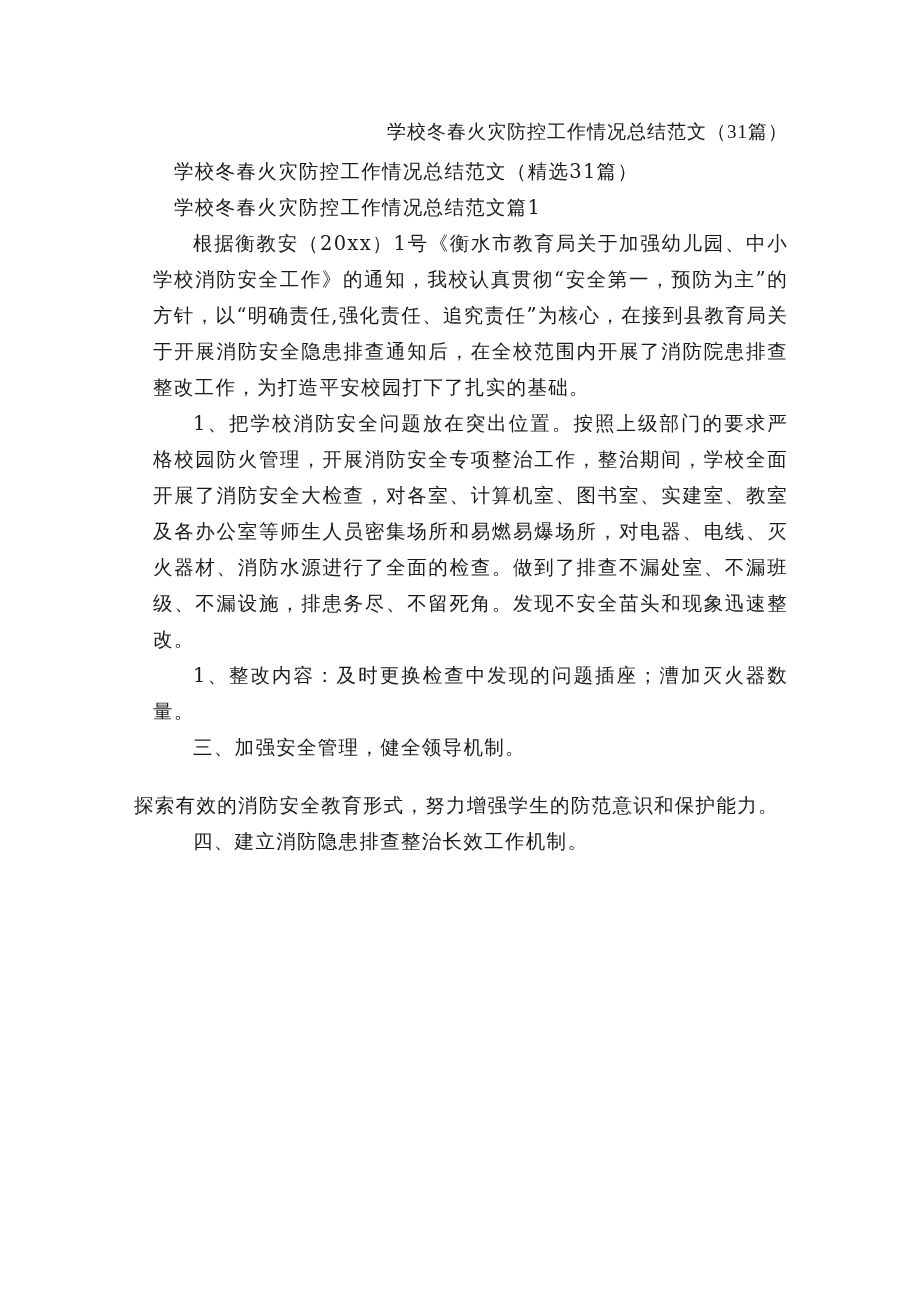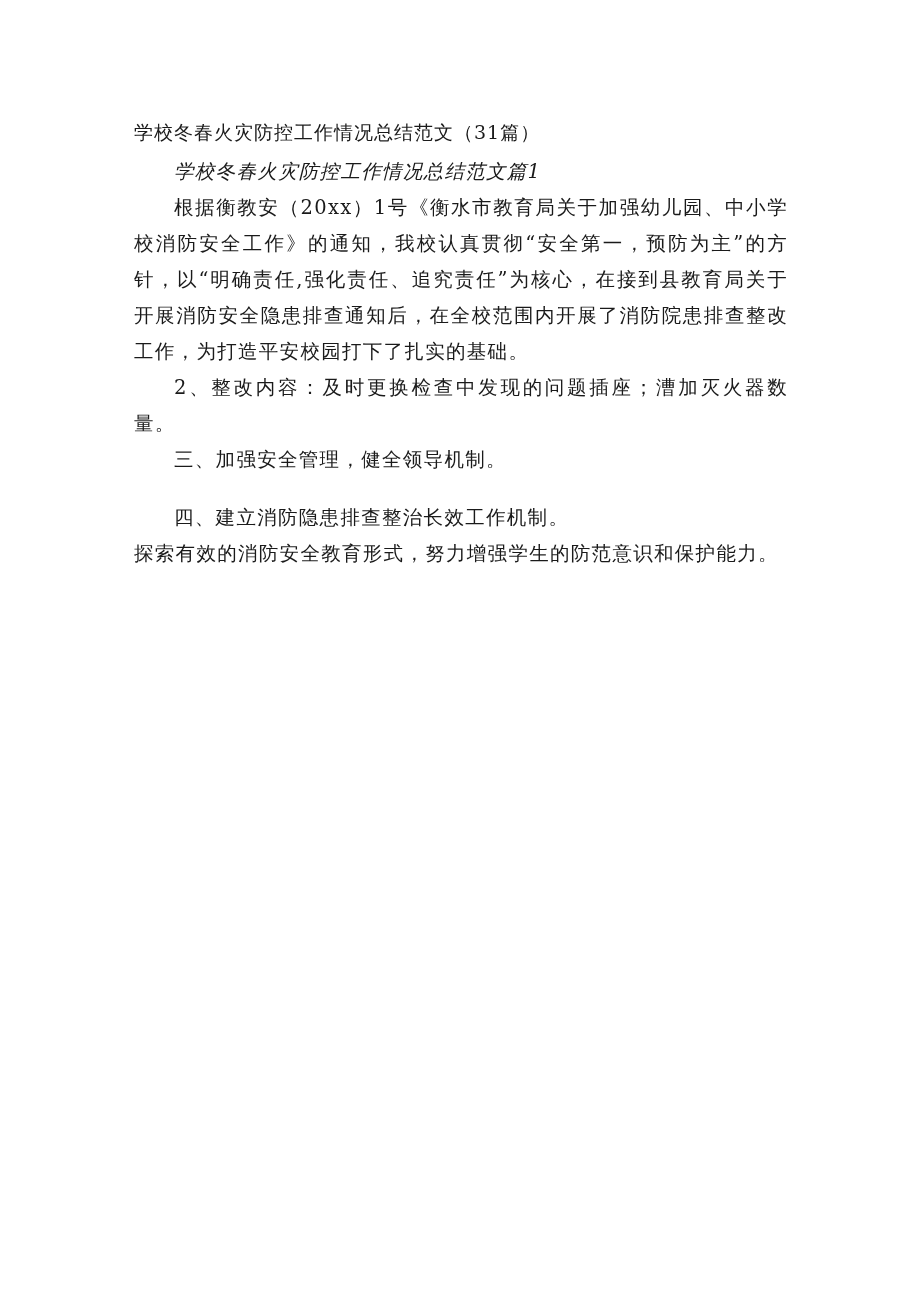--- a/index.html
+++ b/index.html
@@ -1,33 +1,35 @@
 <!DOCTYPE html>
 <html><head>
 <meta charset="utf-8">
 <style>
   html, body { margin: 0; padding: 0; background: #ffffff; }
   body { width: 920px; height: 1301px; position: relative; overflow: hidden;
          font-family: "DejaVu Serif", "Liberation Serif", serif; color: #1a1a1a; }
   .page { position: absolute; left: 134px; top: 0; width: 654px; }
-  .title { position: absolute; left: 0; top: 118px; width: 654px; text-align: left;
-           font-size: 19px; line-height: 28px; letter-spacing: 1px; }
+  .title { position: absolute; left: 0; top: 118px; width: 654px; text-align: right;
+           font-size: 19px; line-height: 28px; letter-spacing: 1px; font-family: Liberation Serif, serif; }
   .body { position: absolute; left: 0; top: 154px; width: 654px; }
   .p { font-size: 19.5px; line-height: 36px; margin: 0; text-align: justify;
        text-align-last: left; letter-spacing: 1.3px; word-break: break-all; }
-  .indent { text-indent: 40px; }
+  .indent { text-indent: 40px; margin-left: 19px; }
   .gap { height: 22px; }
 </style>
 </head>
 <body>
 
 <div class="page">
   <div class="title">学校冬春火灾防控工作情况总结范文（31篇）</div>
   <div class="body">
-    <p class="p" style="text-indent:40px;font-style:italic;">学校冬春火灾防控工作情况总结范文篇1</p>
+    <p class="p" style="text-indent:40px;">学校冬春火灾防控工作情况总结范文（精选31篇）</p>
+    <p class="p" style="text-indent:40px;">学校冬春火灾防控工作情况总结范文篇1</p>
     <p class="p indent">根据衡教安（20xx）1号《衡水市教育局关于加强幼儿园、中小学校消防安全工作》的通知，我校认真贯彻“安全第一，预防为主”的方针，以“明确责任,强化责任、追究责任”为核心，在接到县教育局关于开展消防安全隐患排查通知后，在全校范围内开展了消防院患排查整改工作，为打造平安校园打下了扎实的基础。</p>
-    <p class="p indent">2、整改内容：及时更换检查中发现的问题插座；漕加灭火器数量。</p>
+    <p class="p indent">1、把学校消防安全问题放在突出位置。按照上级部门的要求严格校园防火管理，开展消防安全专项整治工作，整治期间，学校全面开展了消防安全大检查，对各室、计算机室、图书室、实建室、教室及各办公室等师生人员密集场所和易燃易爆场所，对电器、电线、灭火器材、消防水源进行了全面的检查。做到了排查不漏处室、不漏班级、不漏设施，排患务尽、不留死角。发现不安全苗头和现象迅速整改。</p>
+    <p class="p indent">1、整改内容：及时更换检查中发现的问题插座；漕加灭火器数量。</p>
     <p class="p indent">三、加强安全管理，健全领导机制。</p>
     <div class="gap"></div>
+    <p class="p">探索有效的消防安全教育形式，努力增强学生的防范意识和保护能力。</p>
     <p class="p indent">四、建立消防隐患排查整治长效工作机制。</p>
-    <p class="p">探索有效的消防安全教育形式，努力增强学生的防范意识和保护能力。</p>
   </div>
 </div>
 
 </body></html>

